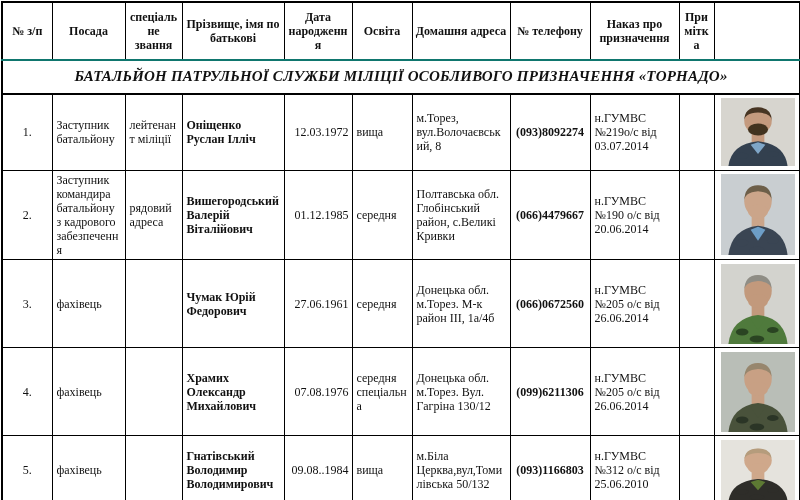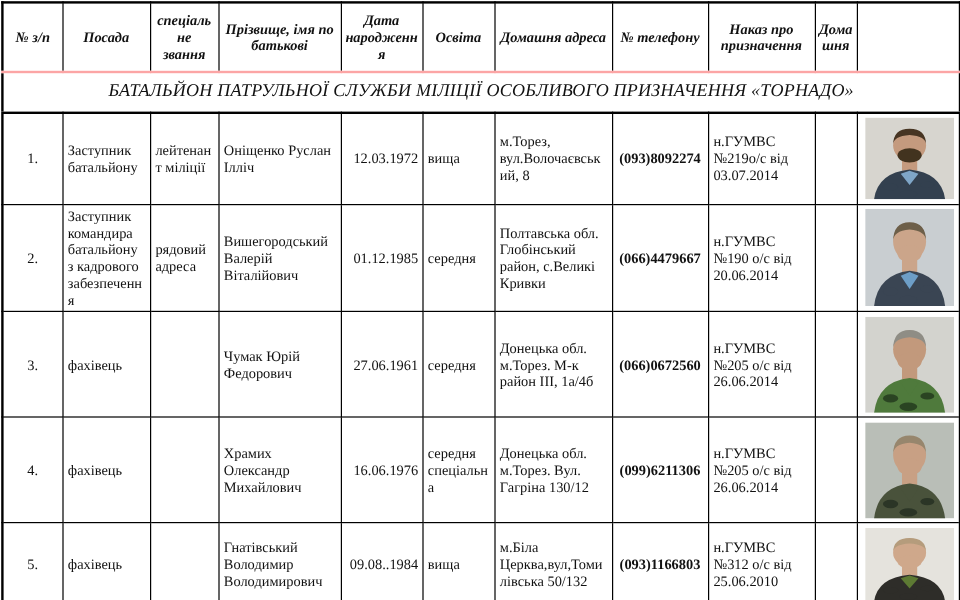--- a/index.html
+++ b/index.html
@@ -20,40 +20,40 @@
   th, td {
     border: 1px solid #000;
     padding: 2px 3px;
     vertical-align: middle;
     font-size: 12px;
     line-height: 1.18;
     overflow: hidden;
     overflow-wrap: break-word;
     word-break: break-word;
   }
-  thead th { font-weight: bold; text-align: center; height: 52px; font-style: italic; }
+  thead th { font-weight: bold; text-align: center; height: 52px; }
   tr.banner-row td {
-    border-top: 2px solid #fca5a5;
+    border-top: 2px solid #0f766e;
     border-bottom: 2px solid #000;
     height: 28px;
     text-align: center;
-    font-weight: normal;
+    font-weight: bold;
     font-style: italic;
     font-size: 15px;
     letter-spacing: 0.2px;
   }
   tbody tr:nth-child(1) { height: 76px; }
   tbody tr:nth-child(2) { height: 89px; }
   tbody tr:nth-child(3) { height: 88px; }
   tbody tr:nth-child(4) { height: 88px; }
   tbody tr:nth-child(5) { height: 69px; }
 
   td.c-num  { text-align: center; }
   td.c-pos, td.c-rank, td.c-edu, td.c-addr, td.c-order { text-align: left; padding-left: 4px; }
-  td.c-name { text-align: left; font-weight: normal; padding-left: 4px; }
+  td.c-name { text-align: left; font-weight: bold; padding-left: 4px; }
   td.c-date { text-align: right; }
   td.c-phone{ text-align: center; font-weight: bold; }
   td.c-note { }
   td.c-photo { padding: 3px 6px; }
   td.c-photo svg { display: block; width: 74px; margin: 0 auto; }
   tbody tr:nth-child(1) .c-photo svg { height: 68px; }
   tbody tr:nth-child(2) .c-photo svg { height: 81px; }
   tbody tr:nth-child(3) .c-photo svg { height: 80px; }
   tbody tr:nth-child(4) .c-photo svg { height: 80px; }
   tbody tr:nth-child(5) .c-photo svg { height: 61px; }
@@ -80,21 +80,21 @@
     <tr>
       <th>№ з/п</th>
       <th>Посада</th>
       <th>спеціальне звання</th>
       <th>Прізвище, імя по батькові</th>
       <th>Дата народження</th>
       <th>Освіта</th>
       <th>Домашня адреса</th>
       <th>№ телефону</th>
       <th>Наказ про призначення</th>
-      <th>Домашня</th>
+      <th>Примітка</th>
       <th></th>
     </tr>
     <tr class="banner-row">
       <td colspan="11">БАТАЛЬЙОН ПАТРУЛЬНОЇ СЛУЖБИ МІЛІЦІЇ ОСОБЛИВОГО ПРИЗНАЧЕННЯ «ТОРНАДО»</td>
     </tr>
   </thead>
   <tbody>
 
     <tr>
       <td class="c-num">1.</td>
@@ -175,21 +175,21 @@
           <path d="M22,27 Q22,11 35,11 Q48,11 48,27 Q48,18 35,17 Q22,18 22,27 Z" fill="#8f8d85"></path>
         </svg>
       </td>
     </tr>
 
     <tr>
       <td class="c-num">4.</td>
       <td class="c-pos">фахівець</td>
       <td class="c-rank"></td>
       <td class="c-name">Храмих Олександр Михайлович</td>
-      <td class="c-date">16.06.1976</td>
+      <td class="c-date">07.08.1976</td>
       <td class="c-edu">середня спеціальна</td>
       <td class="c-addr">Донецька обл. м.Торез. Вул. Гагріна 130/12</td>
       <td class="c-phone">(099)6211306</td>
       <td class="c-order">н.ГУМВС №205 о/с від 26.06.2014</td>
       <td class="c-note"></td>
       <td class="c-photo">
         <svg viewBox="0 0 70 80" preserveAspectRatio="none">
           <rect x="0" y="0" width="70" height="80" fill="#b9beb7"></rect>
           <rect x="29" y="34" width="12" height="18" fill="#c8a084"></rect>
           <path d="M7,80 Q10,54 35,51 Q60,54 63,80 Z" fill="#49523b"></path>

